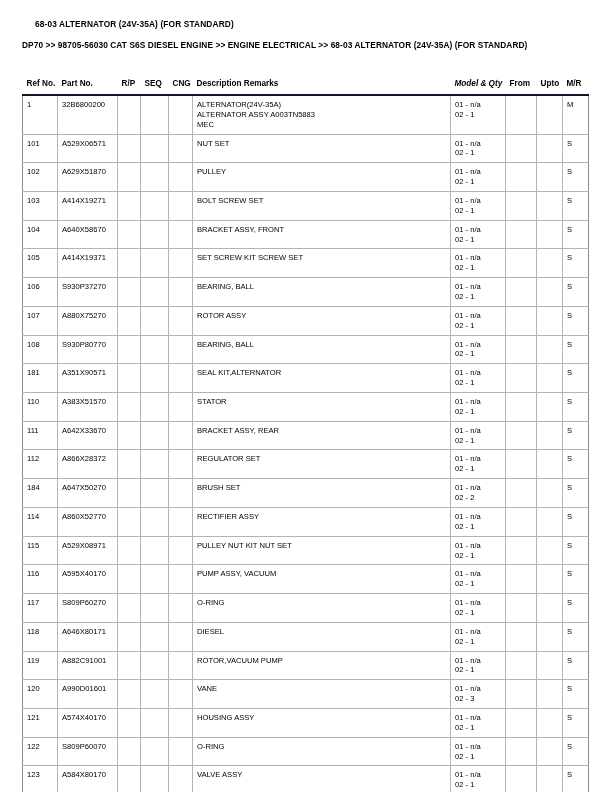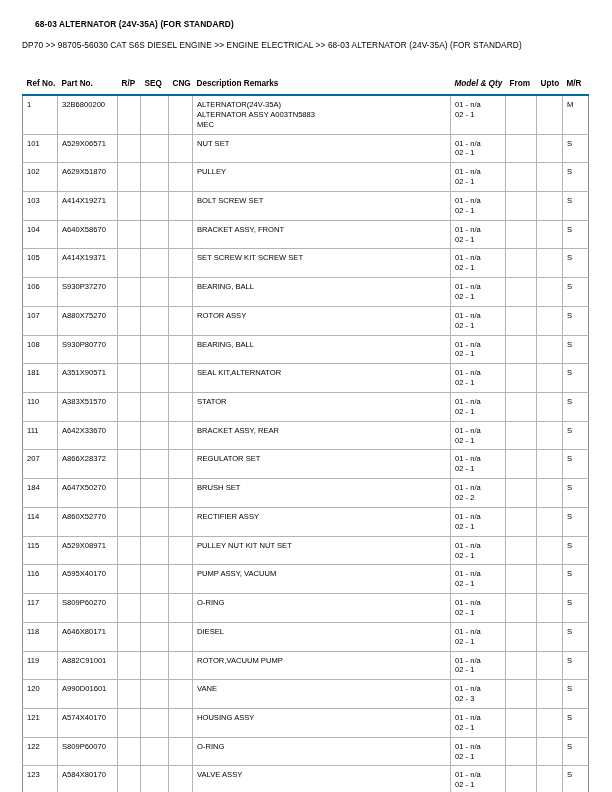--- a/index.html
+++ b/index.html
@@ -29,21 +29,21 @@
     font-weight: bold;
     letter-spacing: 0.15px;
     white-space: nowrap;
     padding-left: 13px;
   }
   .breadcrumb {
     position: absolute;
     left: 22px;
     top: 40px;
     font-size: 8.3px;
-    font-weight: normal;
+    font-weight: bold;
     letter-spacing: 0.1px;
     white-space: nowrap;
   }
   table.parts {
     position: absolute;
     left: 22px;
     top: 79px;
     width: 566px;
     border-collapse: collapse;
     font-size: 7.6px;
@@ -52,21 +52,21 @@
   table.parts thead th {
     font-size: 8.2px;
     font-weight: bold;
     text-align: left;
     padding: 0 0 6px 4px;
     border: none;
     vertical-align: bottom;
     white-space: nowrap;
   }
   table.parts thead tr {
-    border-bottom: 2px solid #0369a1;
+    border-bottom: 2px solid #0f172a;
   }
   table.parts tbody td {
     border: 1px solid #b4b4b4;
     padding: 4px 0 4px 4px;
     vertical-align: top;
     line-height: 1.30;
     font-size: 7.6px;
     white-space: pre-line;
     height: 17px;
   }
@@ -280,21 +280,21 @@
           <td></td>
           <td></td>
           <td>BRACKET ASSY, REAR</td>
           <td>01 - n/a
 02 - 1</td>
           <td></td>
           <td></td>
           <td class="edge-right">S</td>
         </tr>
         <tr>
-          <td class="edge-left">207</td>
+          <td class="edge-left">112</td>
           <td>A866X28372</td>
           <td></td>
           <td></td>
           <td></td>
           <td>REGULATOR SET</td>
           <td>01 - n/a
 02 - 1</td>
           <td></td>
           <td></td>
           <td class="edge-right">S</td>

